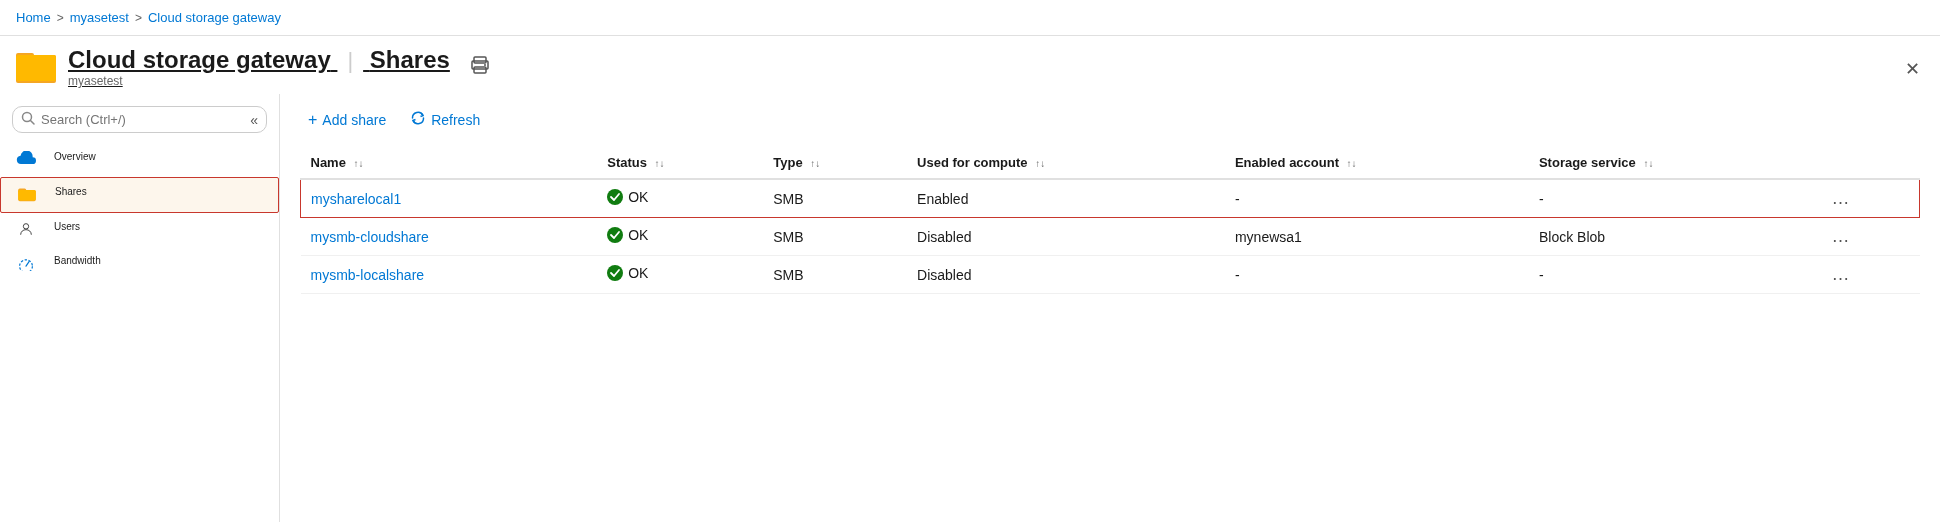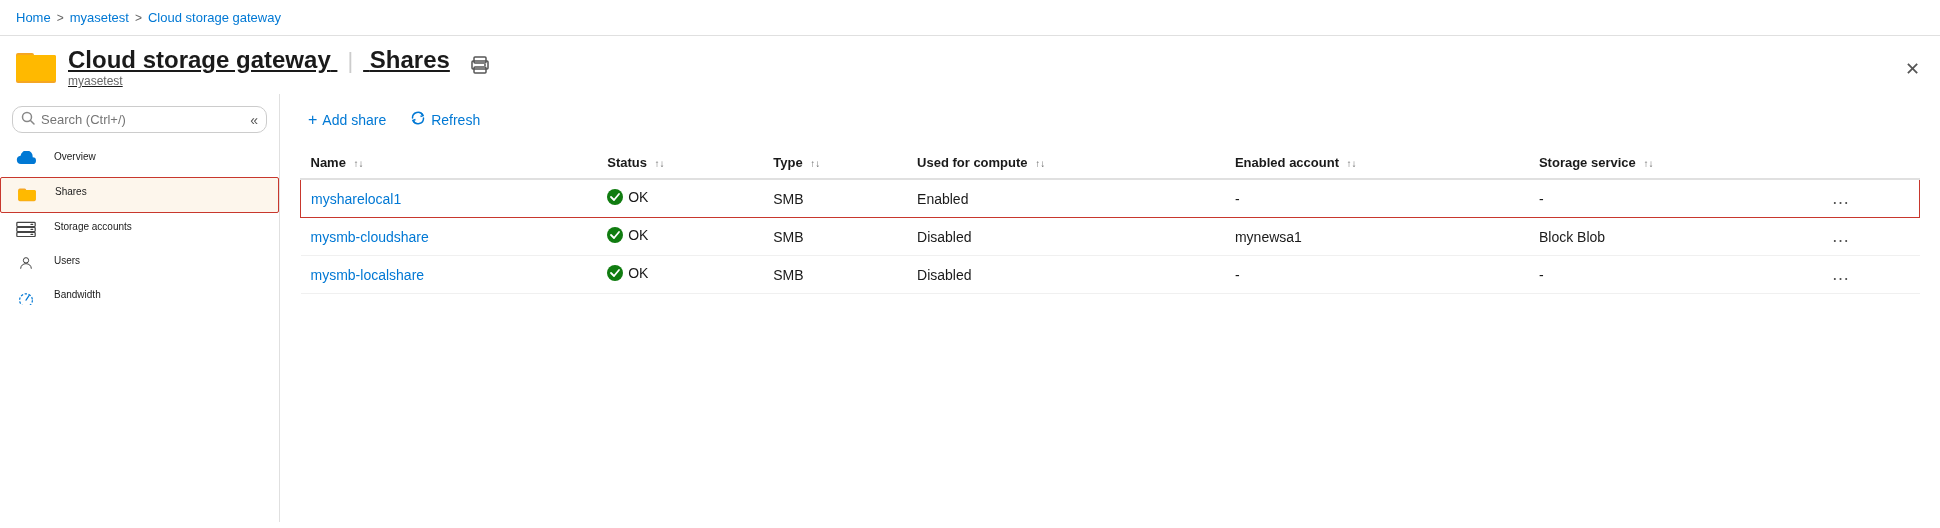--- a/index.html
+++ b/index.html
@@ -273,33 +273,20 @@
         <span class="nav-icon">
           <svg width="20" height="16" viewBox="0 0 24 20" fill="none">
             <rect x="1" y="5" width="22" height="14" rx="2" fill="#f5a623"></rect>
             <rect x="1" y="3" width="10" height="5" rx="2" fill="#f5a623"></rect>
             <rect x="1" y="5" width="22" height="13" rx="2" fill="#ffb900"></rect>
           </svg>
         </span>
         <span>Shares</span>
       </div>
 
-      <div class="nav-item">
-        <span class="nav-icon">
-          <svg width="20" height="16" viewBox="0 0 24 18" fill="none">
-            <rect x="1" y="1" width="22" height="5" rx="1" fill="none" stroke="#444" stroke-width="1.5"></rect>
-            <rect x="1" y="7" width="22" height="5" rx="1" fill="none" stroke="#444" stroke-width="1.5"></rect>
-            <rect x="1" y="13" width="22" height="5" rx="1" fill="none" stroke="#444" stroke-width="1.5"></rect>
-            <line x1="18" y1="3.5" x2="20" y2="3.5" stroke="#444" stroke-width="1.5" stroke-linecap="round"></line>
-            <line x1="18" y1="9.5" x2="20" y2="9.5" stroke="#444" stroke-width="1.5" stroke-linecap="round"></line>
-            <line x1="18" y1="15.5" x2="20" y2="15.5" stroke="#444" stroke-width="1.5" stroke-linecap="round"></line>
-          </svg>
-        </span>
-        <span>Storage accounts</span>
-      </div>
 
       <div class="nav-item">
         <span class="nav-icon">
           <svg width="20" height="16" viewBox="0 0 24 24" fill="none">
             <circle cx="12" cy="8" r="4" stroke="#444" stroke-width="1.5"></circle>
             <path d="M4 20c0-4 3.6-7 8-7s8 3 8 7" stroke="#444" stroke-width="1.5" stroke-linecap="round"></path>
           </svg>
         </span>
         <span>Users</span>
       </div>

